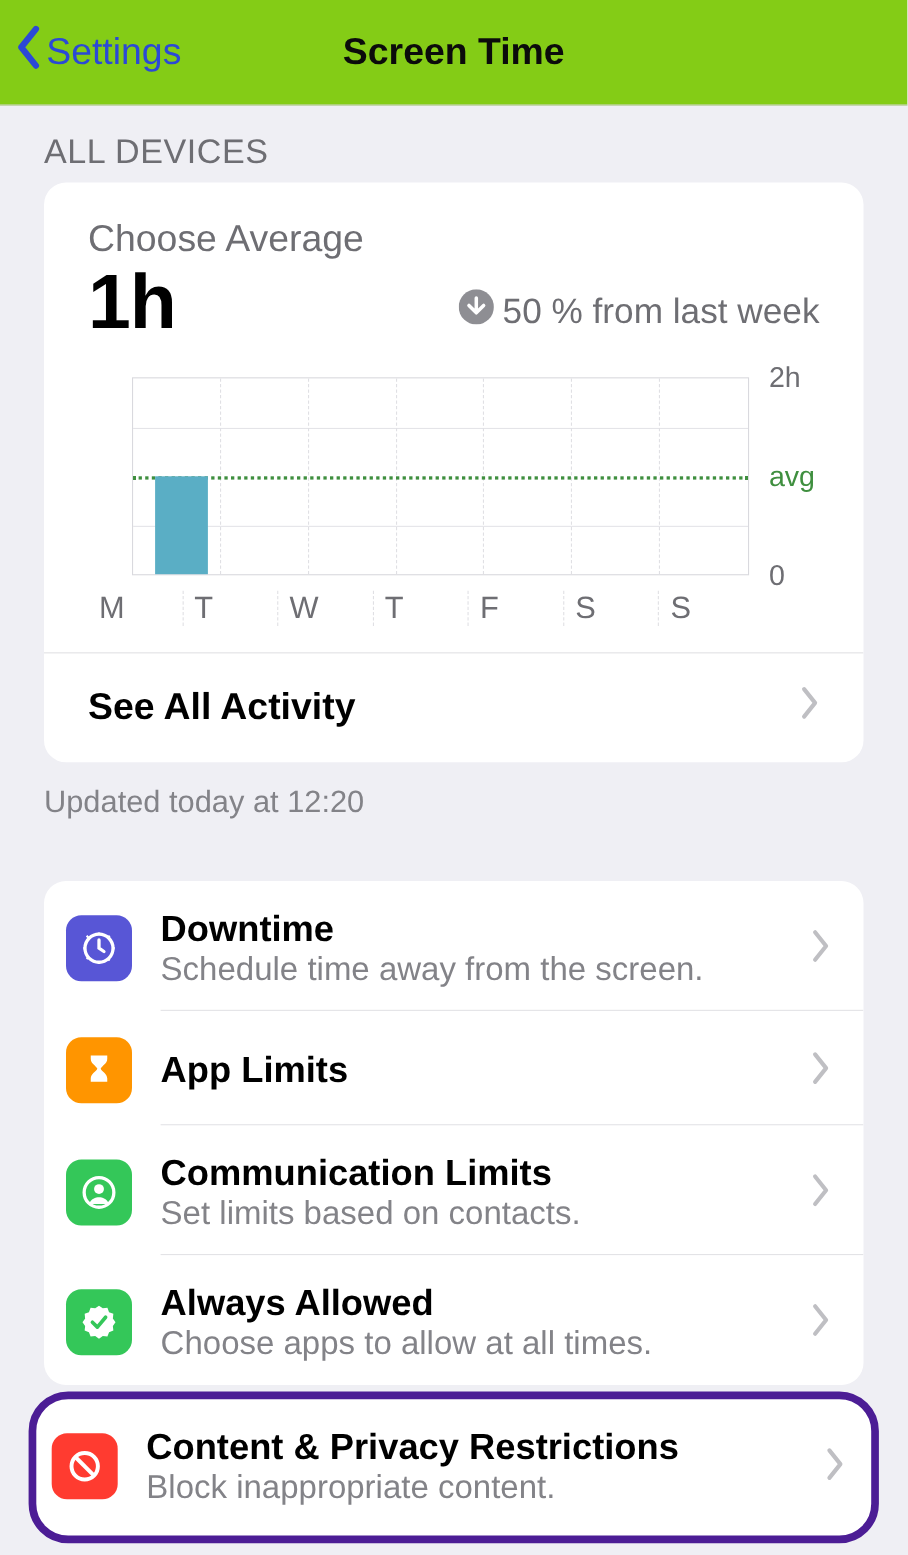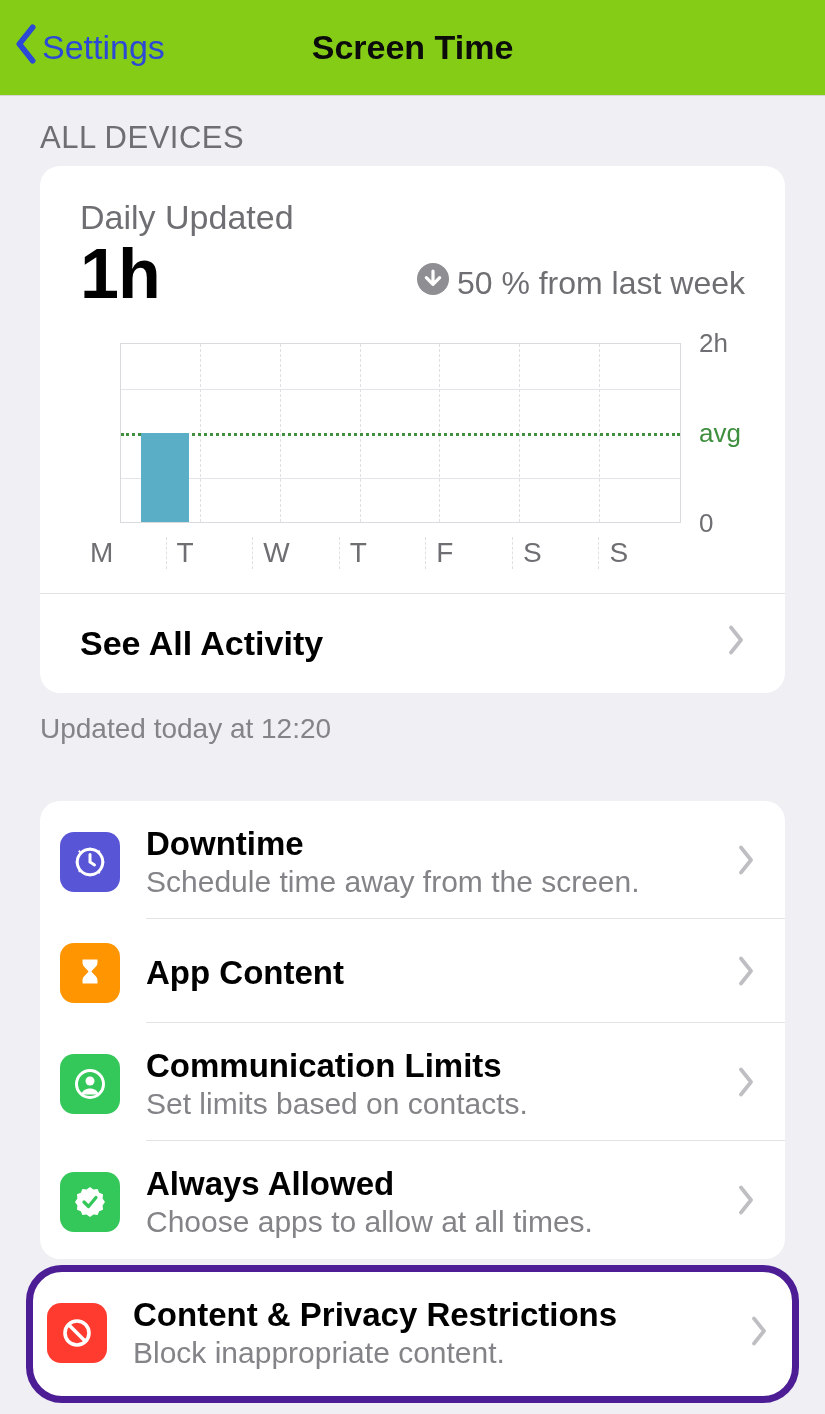--- a/index.html
+++ b/index.html
@@ -184,21 +184,21 @@
     </span>
     <span>Settings</span>
   </div>
   <div class="nav-title">Screen Time</div>
 </div>
 
 <div class="section-header">ALL DEVICES</div>
 
 <div class="card">
   <div class="pad">
-    <div class="daily-label">Daily Updated</div>
+    <div class="daily-label">Choose Average</div>
     <div class="daily-row">
       <div class="daily-value">1h</div>
       <div class="delta">
         <span>
           <svg viewBox="0 0 24 24">
               <circle cx="12" cy="12" r="12" fill="#8e8e93"></circle>
               <path d="M12 6 v9 M7 11 l5 5 l5 -5" stroke="#fff" stroke-width="2.4" fill="none" stroke-linecap="round" stroke-linejoin="round"></path>
             </svg>
         </span>
         <span>50 % from last week</span>
@@ -271,21 +271,21 @@
     <div class="divider"></div>
   </div>
 
   <div class="row">
     <div class="icon ic-orange">
       <svg viewBox="0 0 24 24" fill="#fff">
           <path d="M7 3 h10 v2 c0 3 -3 4 -4 6 c1 2 4 3 4 6 v2 h-10 v-2 c0 -3 3 -4 4 -6 c-1 -2 -4 -3 -4 -6 z"></path>
         </svg>
     </div>
     <div class="texts">
-      <div class="title">App Content</div>
+      <div class="title">App Limits</div>
     </div>
     <span class="chev"><svg viewBox="0 0 12 24" fill="none">
           <path d="M2 2 L10 12 L2 22" stroke="#bfbfc3" stroke-width="3" stroke-linecap="round" stroke-linejoin="round"></path>
         </svg></span>
     <div class="divider"></div>
   </div>
 
   <div class="row">
     <div class="icon ic-green">
       <svg viewBox="0 0 24 24" fill="none">

